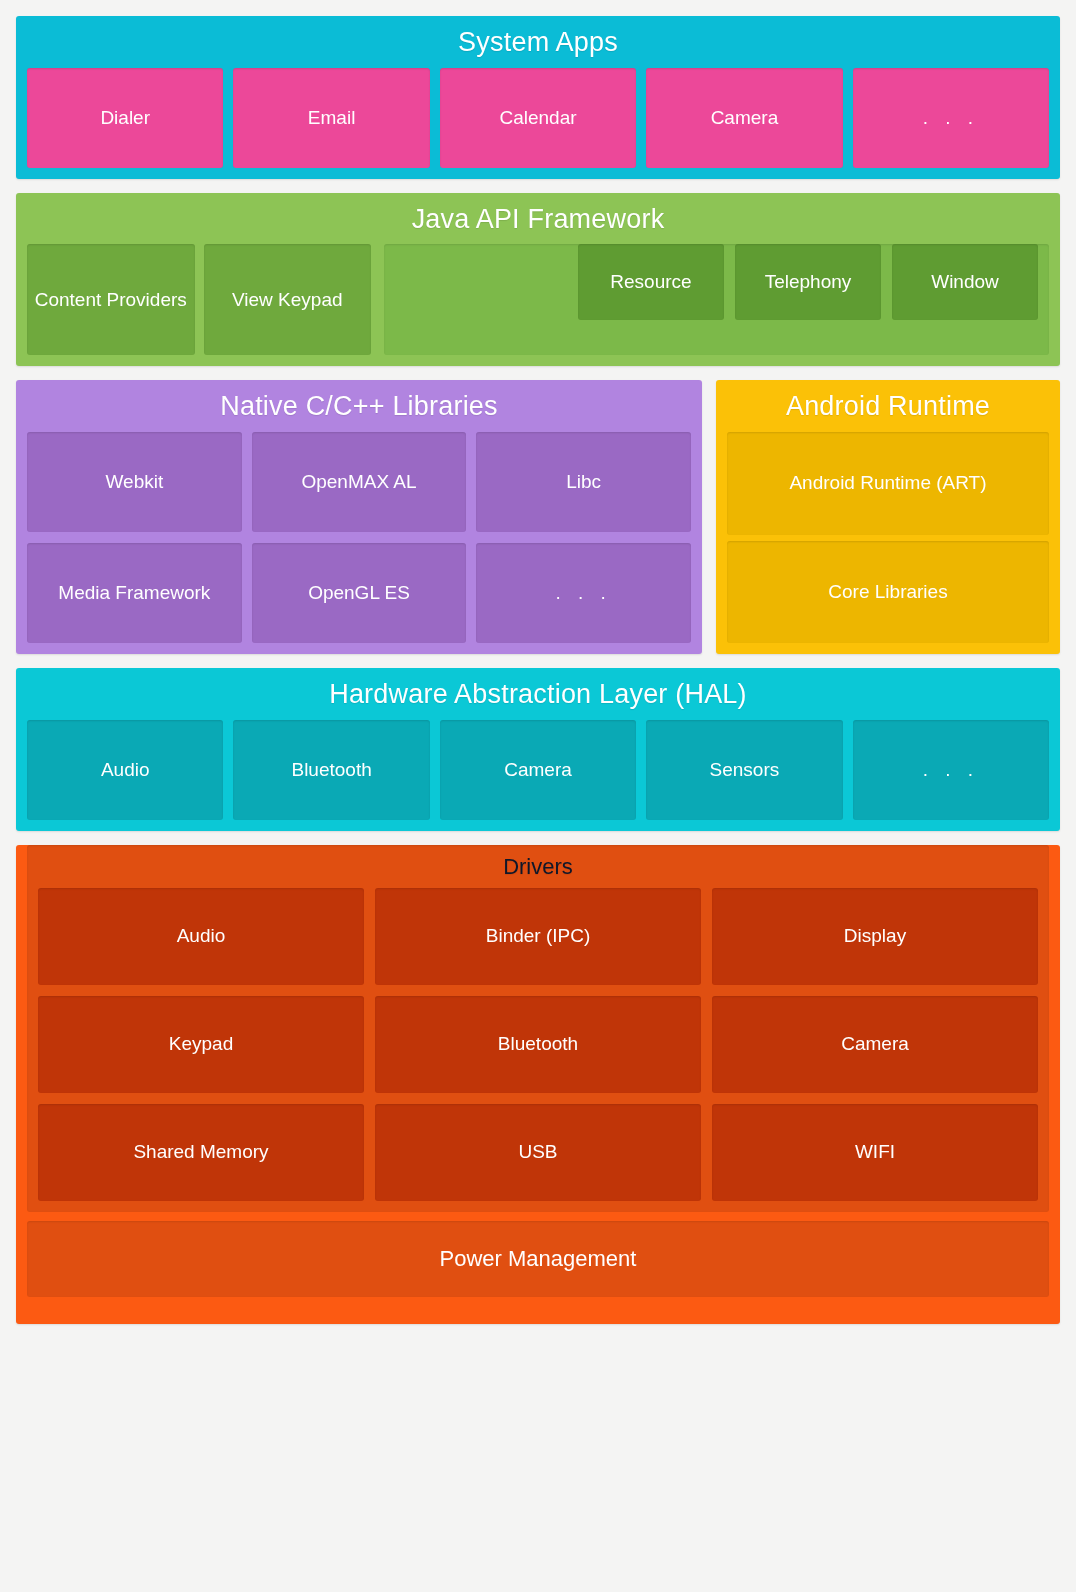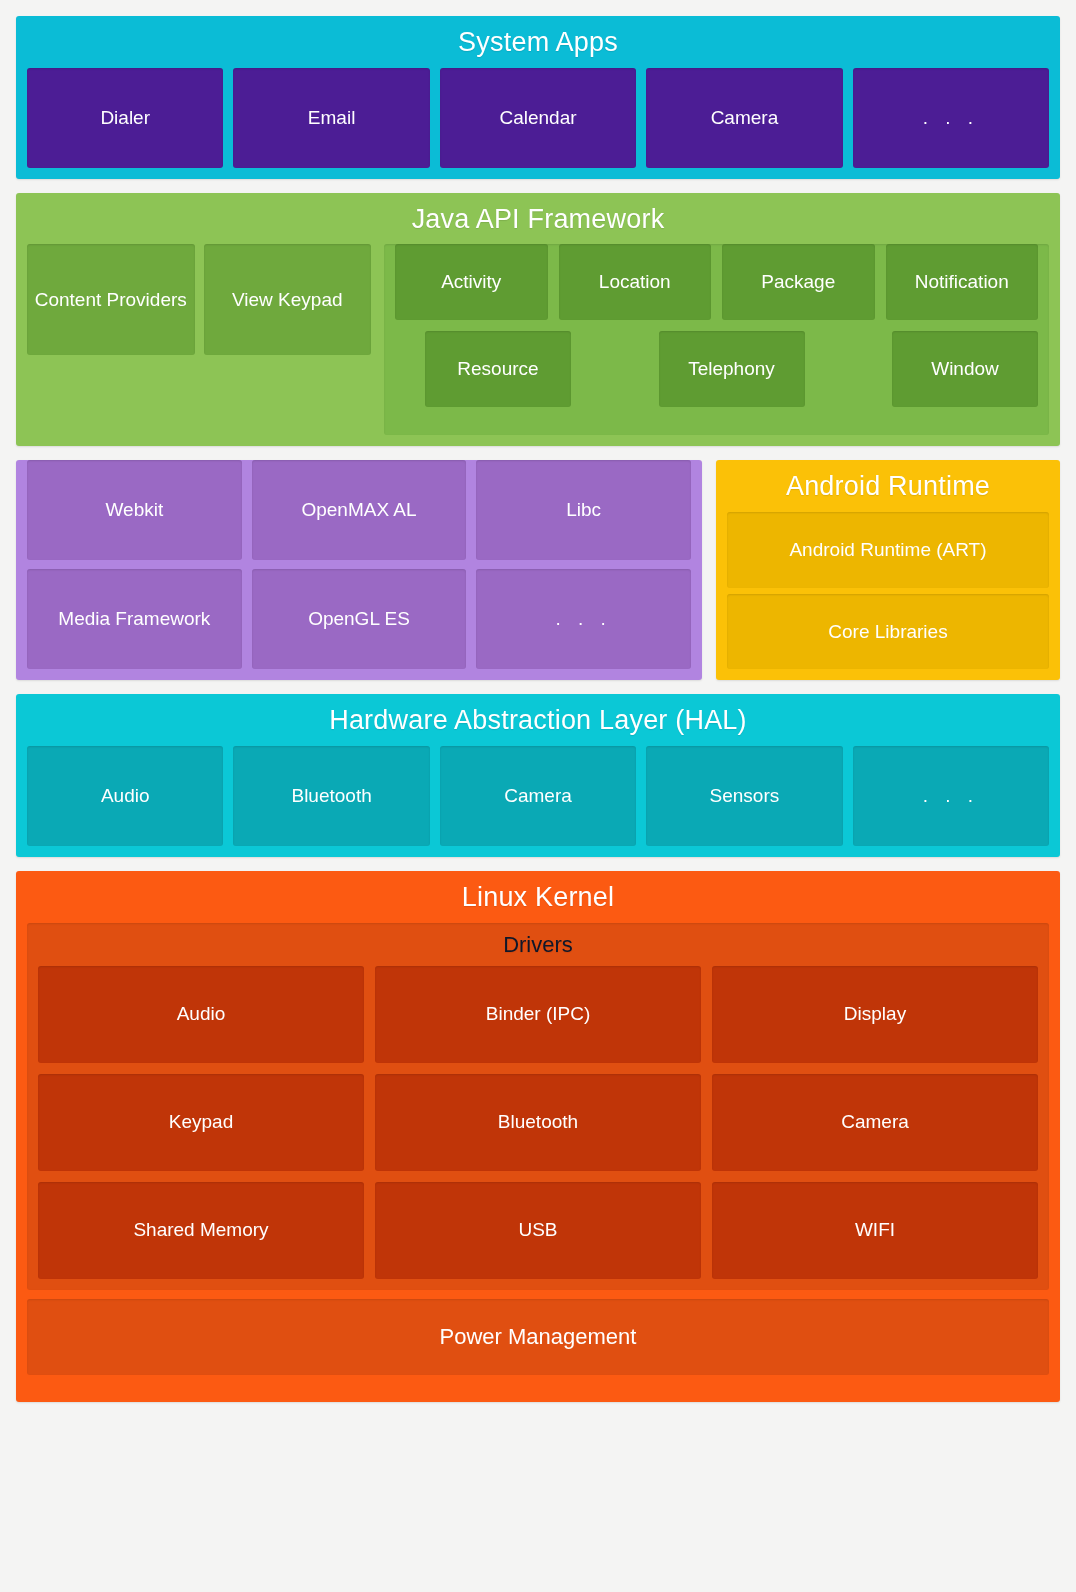--- a/index.html
+++ b/index.html
@@ -54,21 +54,21 @@
     font-size: 19px;
     display: flex;
     align-items: center;
     justify-content: center;
     text-align: center;
     box-shadow: inset 0 1px 2px rgba(0,0,0,0.12);
   }
 
   
   .apps-layer { background: #0bbcd6; }
-  .apps-layer .tile { background: #4c1d95; height: 100px; }
+  .apps-layer .tile { background: #ec4899; height: 100px; }
 
   
   .java-layer { background: #8dc455; }
   .java-body {
     display: flex;
     gap: 13px;
     padding: 0 11px 11px 11px;
     align-items: stretch;
   }
   .java-left {
@@ -96,21 +96,21 @@
     font-size: 22px;
     padding: 9px 0 8px 0;
     text-shadow: 0 1px 1px rgba(0,0,0,0.08);
   }
   .managers-row {
     display: flex;
     gap: 11px;
     padding: 0 11px 11px 11px;
   }
   .managers-row.row2 {
-    justify-content: space-between;
+    justify-content: flex-end;
     padding-bottom: 28px;
     margin-left: 30px;
   }
   .managers-row .tile {
     background: #5f9c32;
     height: 76px;
     font-size: 19px;
   }
   .managers-row.row2 .tile {
     flex: 0 0 146px;
@@ -209,38 +209,33 @@
   </section>
 
   <section class="layer java-layer">
     <div class="layer-title">Java API Framework</div>
     <div class="java-body">
       <div class="java-left">
         <div class="tile">Content Providers</div>
         <div class="tile">View Keypad</div>
       </div>
       <div class="java-right">
-        <div class="managers-row">
-          <div class="tile">Activity</div>
-          <div class="tile">Location</div>
-          <div class="tile">Package</div>
-          <div class="tile">Notification</div>
-        </div>
         <div class="managers-row row2">
           <div class="tile">Resource</div>
           <div class="tile">Telephony</div>
           <div class="tile">Window</div>
         </div>
       </div>
     </div>
   </section>
 
   <div class="mid-row">
 
     <section class="layer native-layer">
+      <div class="layer-title">Native C/C++ Libraries</div>
       <div class="tile-row">
         <div class="tile">Webkit</div>
         <div class="tile">OpenMAX AL</div>
         <div class="tile">Libc</div>
       </div>
       <div class="tile-row">
         <div class="tile">Media Framework</div>
         <div class="tile">OpenGL ES</div>
         <div class="tile dots">. . .</div>
       </div>
@@ -261,21 +256,20 @@
     <div class="tile-row">
       <div class="tile">Audio</div>
       <div class="tile">Bluetooth</div>
       <div class="tile">Camera</div>
       <div class="tile">Sensors</div>
       <div class="tile dots">. . .</div>
     </div>
   </section>
 
   <section class="layer kernel-layer">
-    <div class="layer-title">Linux Kernel</div>
     <div class="drivers-panel">
       <div class="drivers-title">Drivers</div>
       <div class="drivers-grid">
         <div class="tile">Audio</div>
         <div class="tile">Binder (IPC)</div>
         <div class="tile">Display</div>
         <div class="tile">Keypad</div>
         <div class="tile">Bluetooth</div>
         <div class="tile">Camera</div>
         <div class="tile">Shared Memory</div>

